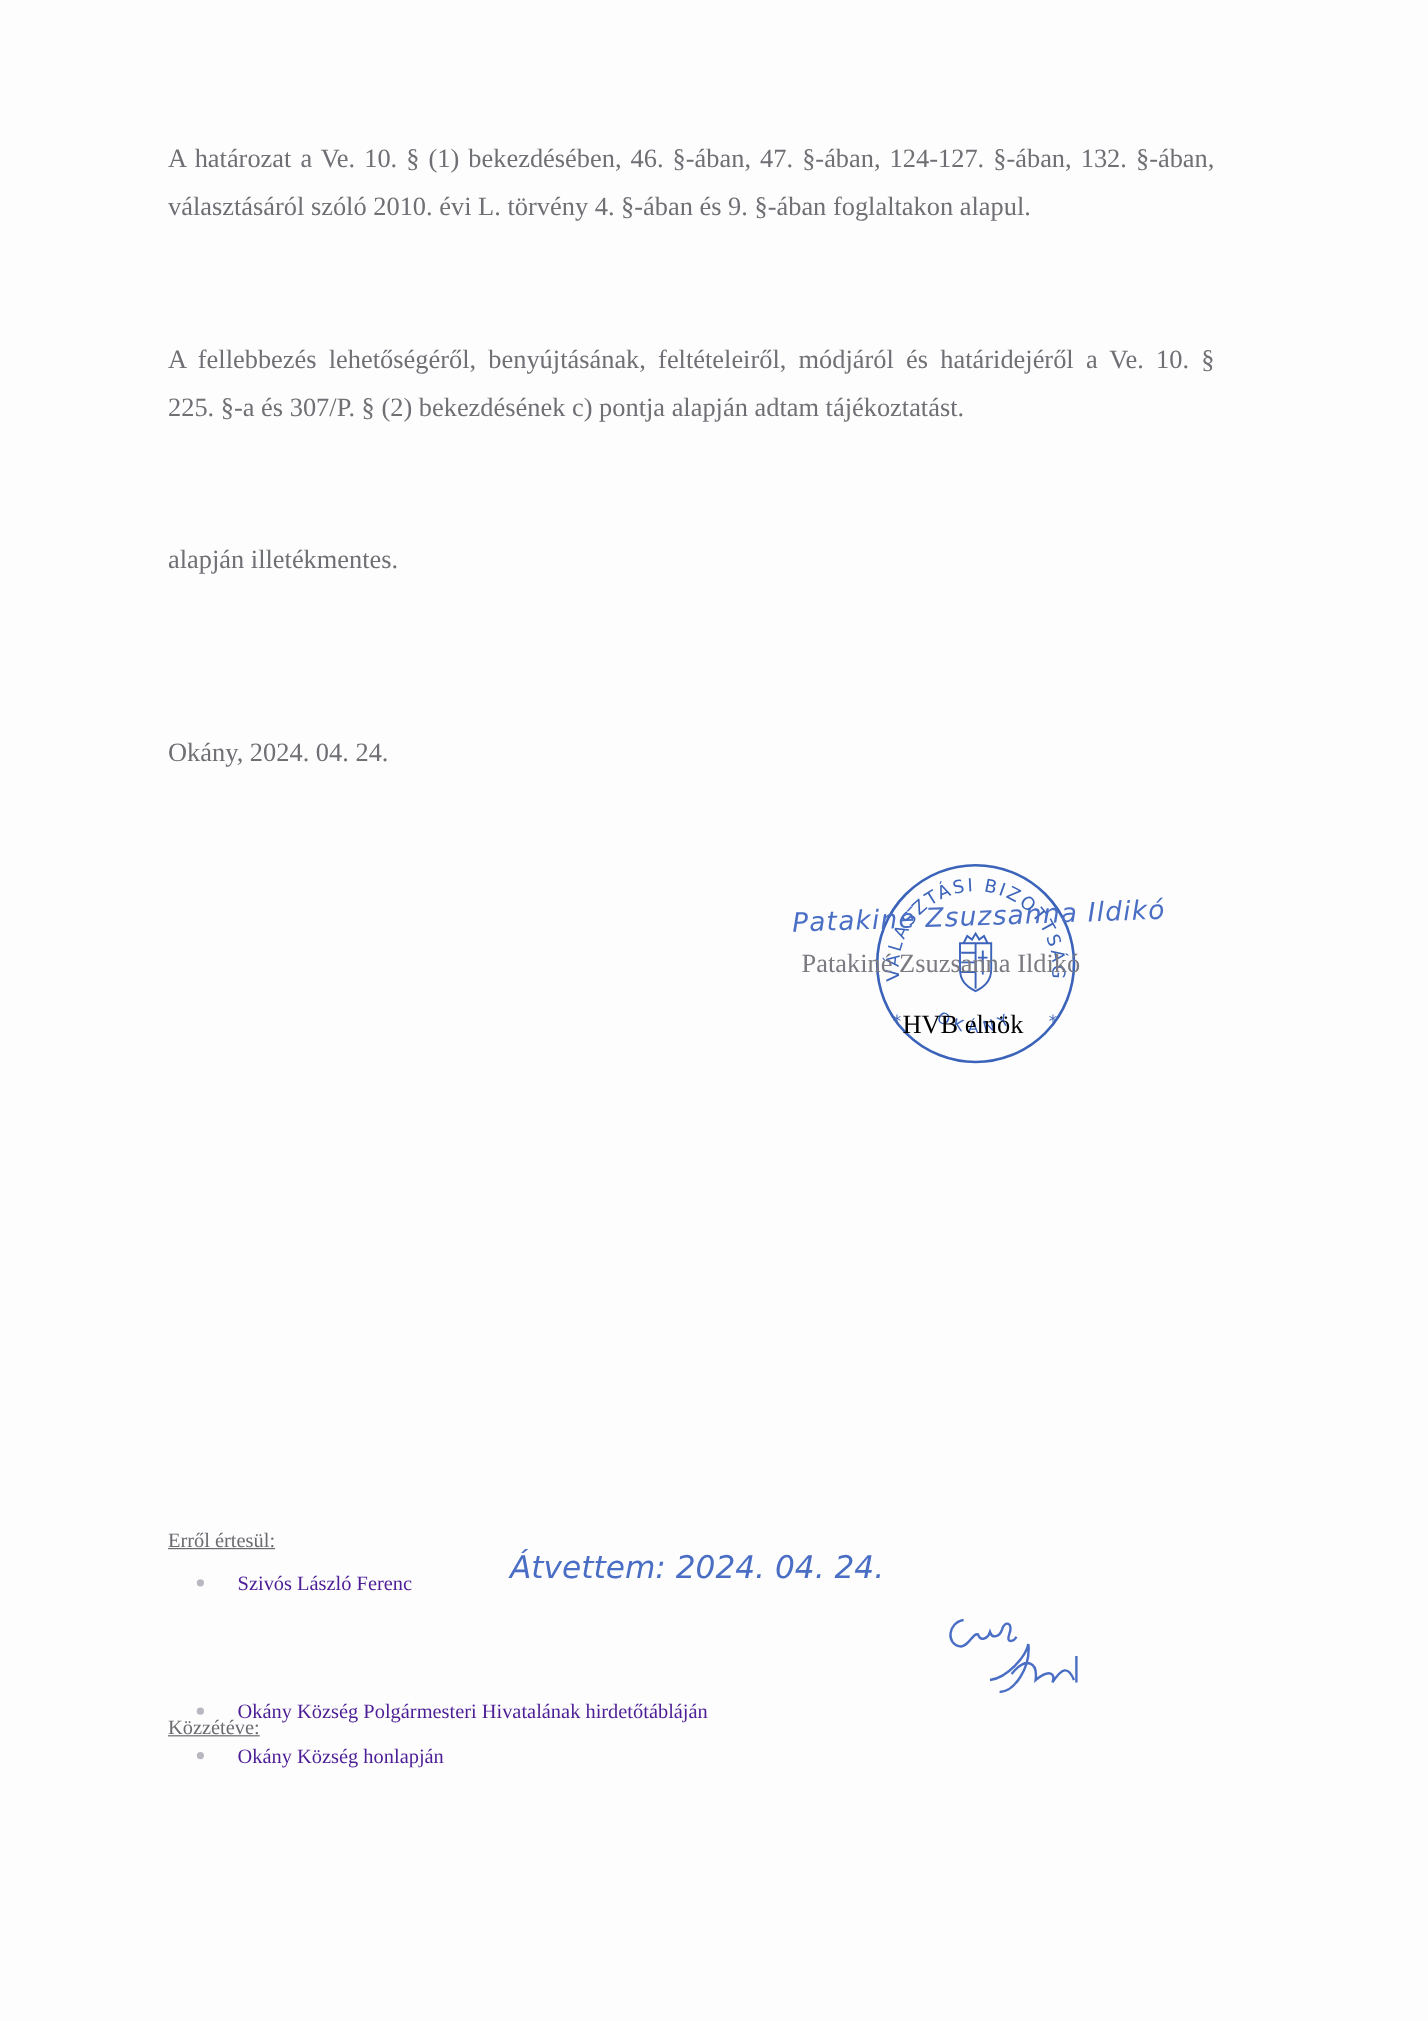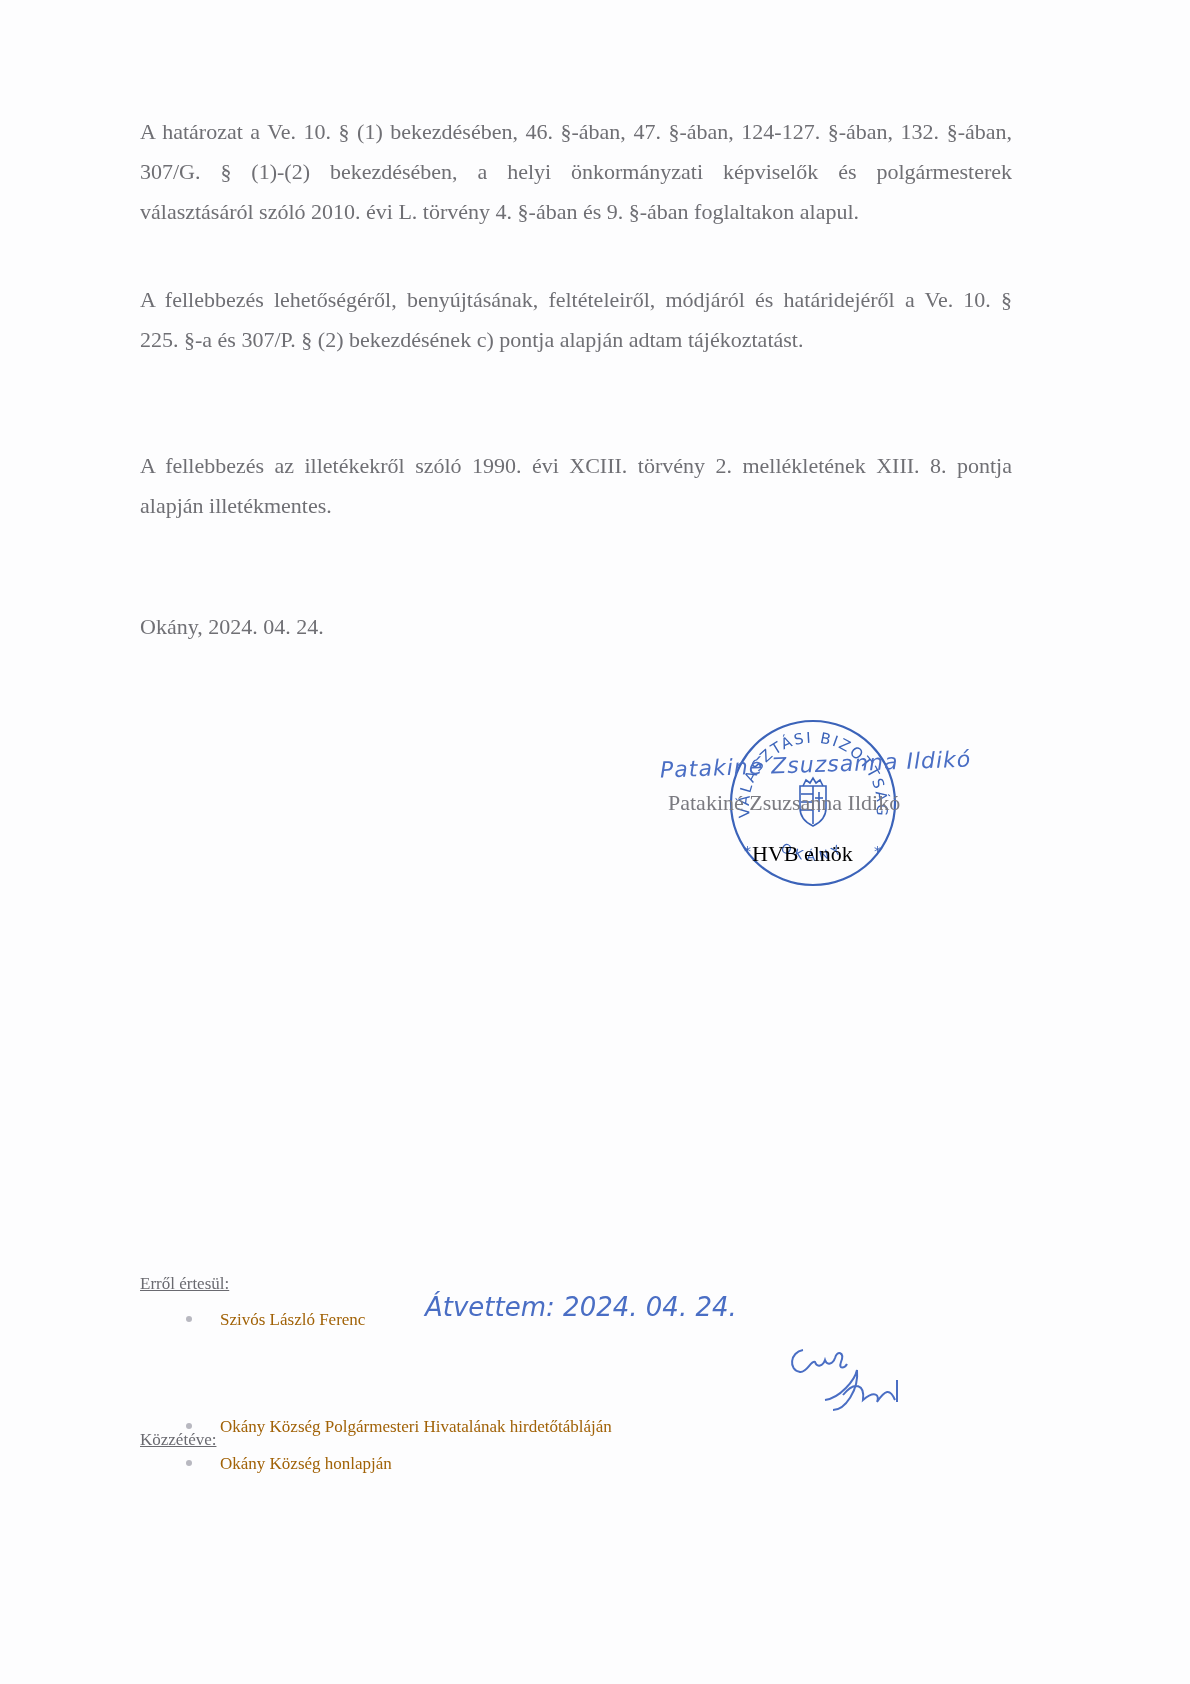--- a/index.html
+++ b/index.html
@@ -14,46 +14,44 @@
   #p3 { top:446px; }
   #place-date { position:absolute; left:140px; top:614px; font-size:22px; }
   .stamp { position:absolute; left:728px; top:718px; width:170px; height:170px; }
   .sig-name { position:absolute; left:668px; top:790px; font-size:22px; color:#7a7a80; white-space:nowrap; }
   .sig-role { position:absolute; left:752px; top:841px; font-size:22px; color:#000000; white-space:nowrap; }
   .hand { position:absolute; font-family:"DejaVu Sans", sans-serif; color:#4a6ec4; font-style:italic; }
   .hand-sign1 { left:660px; top:752px; font-size:22px; letter-spacing:1px; transform:rotate(-2deg); }
   .section-h { position:absolute; left:140px; font-size:17px; text-decoration:underline; color:#6a6a70; }
   #h-notify { top:1274px;text-align:center; }
   #h-published { top:1430px; }
-  .bl { position:absolute; left:186px; font-size:17px; color:#a16207; white-space:nowrap; }
+  .bl { position:absolute; left:164px; font-size:17px; color:#4c1d95; white-space:nowrap; }
   .bl .dot { display:inline-block; width:6px; height:6px; border-radius:50%; background:#b8b8c0; margin-right:28px; vertical-align:middle; position:relative; top:-2px;}
   #n1 { top:1310px; }
   #pub1 { top:1417px; }
   #pub2 { top:1454px; }
   .hand-received { left:425px; top:1292px; font-size:26px; }
   .hand-sign2 { left:785px; top:1340px; width:140px; height:80px; }
 </style>
 </head>
 <body>
 
 <div class="page">
 
   <div class="para" id="p1">
     <span class="ln just">A határozat a Ve. 10. § (1) bekezdésében, 46. §-ában, 47. §-ában, 124-127. §-ában, 132. §-ában,</span>
-    <span class="ln just">307/G. § (1)-(2) bekezdésében, a helyi önkormányzati képviselők és polgármesterek</span>
     <span class="ln">választásáról szóló 2010. évi L. törvény 4. §-ában és 9. §-ában foglaltakon alapul.</span>
   </div>
 
   <div class="para" id="p2">
     <span class="ln just">A fellebbezés lehetőségéről, benyújtásának, feltételeiről, módjáról és határidejéről a Ve. 10. §</span>
     <span class="ln">225. §-a és 307/P. § (2) bekezdésének c) pontja alapján adtam tájékoztatást.</span>
   </div>
 
   <div class="para" id="p3">
-    <span class="ln just">A fellebbezés az illetékekről szóló 1990. évi XCIII. törvény 2. mellékletének XIII. 8. pontja</span>
     <span class="ln">alapján illetékmentes.</span>
   </div>
 
   <div id="place-date">Okány, 2024. 04. 24.</div>
 
   <svg class="stamp" viewBox="0 0 170 170">
     <defs>
       <path id="arcTop" d="M 22 100 A 64 64 0 1 1 148 100"></path>
       <path id="arcBot" d="M 40 120 A 56 56 0 0 0 130 120"></path>
     </defs>

